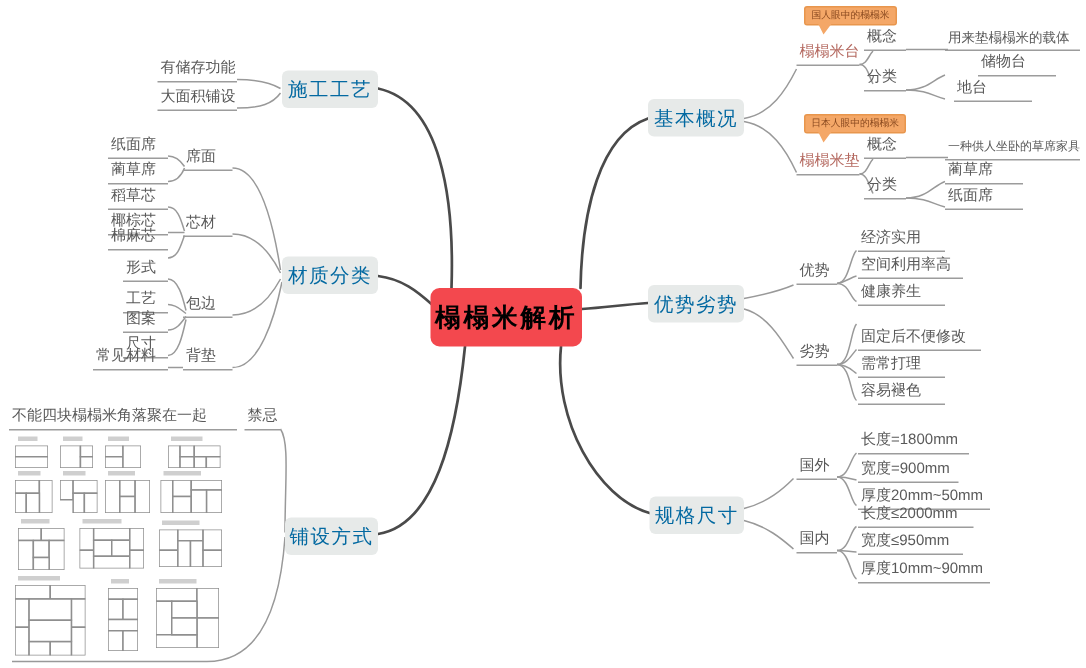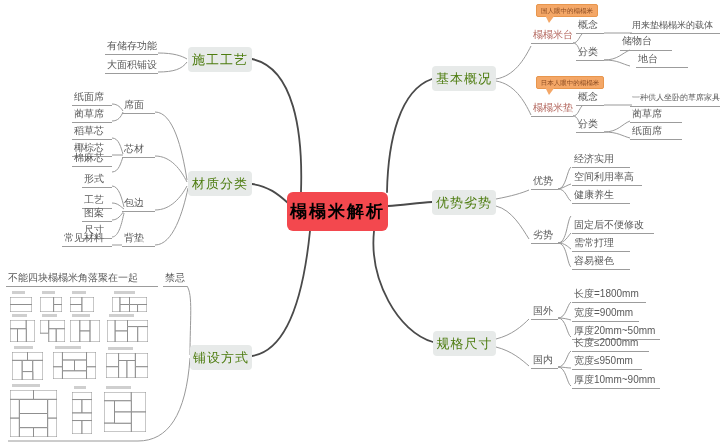--- a/index.html
+++ b/index.html
@@ -1,19 +1,19 @@
 <!DOCTYPE html>
 <html><head>
 <meta charset="utf-8">
 <style>
   html,body{margin:0;padding:0;background:#fff;}
   .stage{position:relative;width:724px;height:445px;background:#ffffff;overflow:hidden;
          font-family:"Liberation Sans","DejaVu Sans",sans-serif;}
   svg.wires{position:absolute;left:0;top:0;pointer-events:none;}
-  .node{position:absolute;background:#e7eae9;border-radius:4px;color:#4d7c0f;
+  .node{position:absolute;background:#e7eae9;border-radius:4px;color:#0369a1;
         font-size:13px;display:flex;align-items:center;justify-content:center;
         white-space:nowrap;letter-spacing:1px;}
   .center-node{position:absolute;background:#f3484e;border-radius:6px;color:#000000;
         font-size:17px;font-weight:bold;display:flex;align-items:center;justify-content:center;
         white-space:nowrap;letter-spacing:2px;}
   .leaf{position:absolute;font-size:10px;color:#595959;border-bottom:1px solid #9c9c9c;
         padding:0 2px 2px 2px;white-space:nowrap;line-height:12px;box-sizing:border-box;}
   .leaf.red{color:#b4685f;}
   .callout{position:absolute;background:#f4a767;border:1px solid #e8964d;border-radius:2px;
         color:#8a4a20;font-size:6.5px;line-height:11px;text-align:center;white-space:nowrap;
@@ -280,21 +280,21 @@
     </div>
 
   <div class="callout" style="left:536px;top:4px;width:62px;height:13px;">
     <span>国人眼中的榻榻米</span>
     <div class="tail"></div>
   </div>
   <span class="leaf red" style="left:531px;top:29px;width:42px;">榻榻米台</span>
   <span class="leaf" style="left:576px;top:19px;width:28px;">概念</span>
   <span class="leaf" style="left:630px;top:19px;width:90px;font-size:9px;">用来垫榻榻米的载体</span>
   <span class="leaf" style="left:576px;top:46px;width:28px;">分类</span>
-  <span class="leaf" style="left:620px;top:36px;width:52px;font-family:Liberation Mono, monospace;">储物台</span>
+  <span class="leaf" style="left:652px;top:36px;width:52px;">储物台</span>
   <span class="leaf" style="left:636px;top:53px;width:52px;">地台</span>
 
   <div class="callout" style="left:536px;top:76px;width:68px;height:13px;">
     <span>日本人眼中的榻榻米</span>
     <div class="tail"></div>
   </div>
   <span class="leaf red" style="left:531px;top:102px;width:42px;">榻榻米垫</span>
   <span class="leaf" style="left:576px;top:91px;width:28px;">概念</span>
   <span class="leaf" style="left:630px;top:92px;width:90px;font-size:8px;">一种供人坐卧的草席家具</span>
   <span class="leaf" style="left:576px;top:118px;width:28px;">分类</span>

